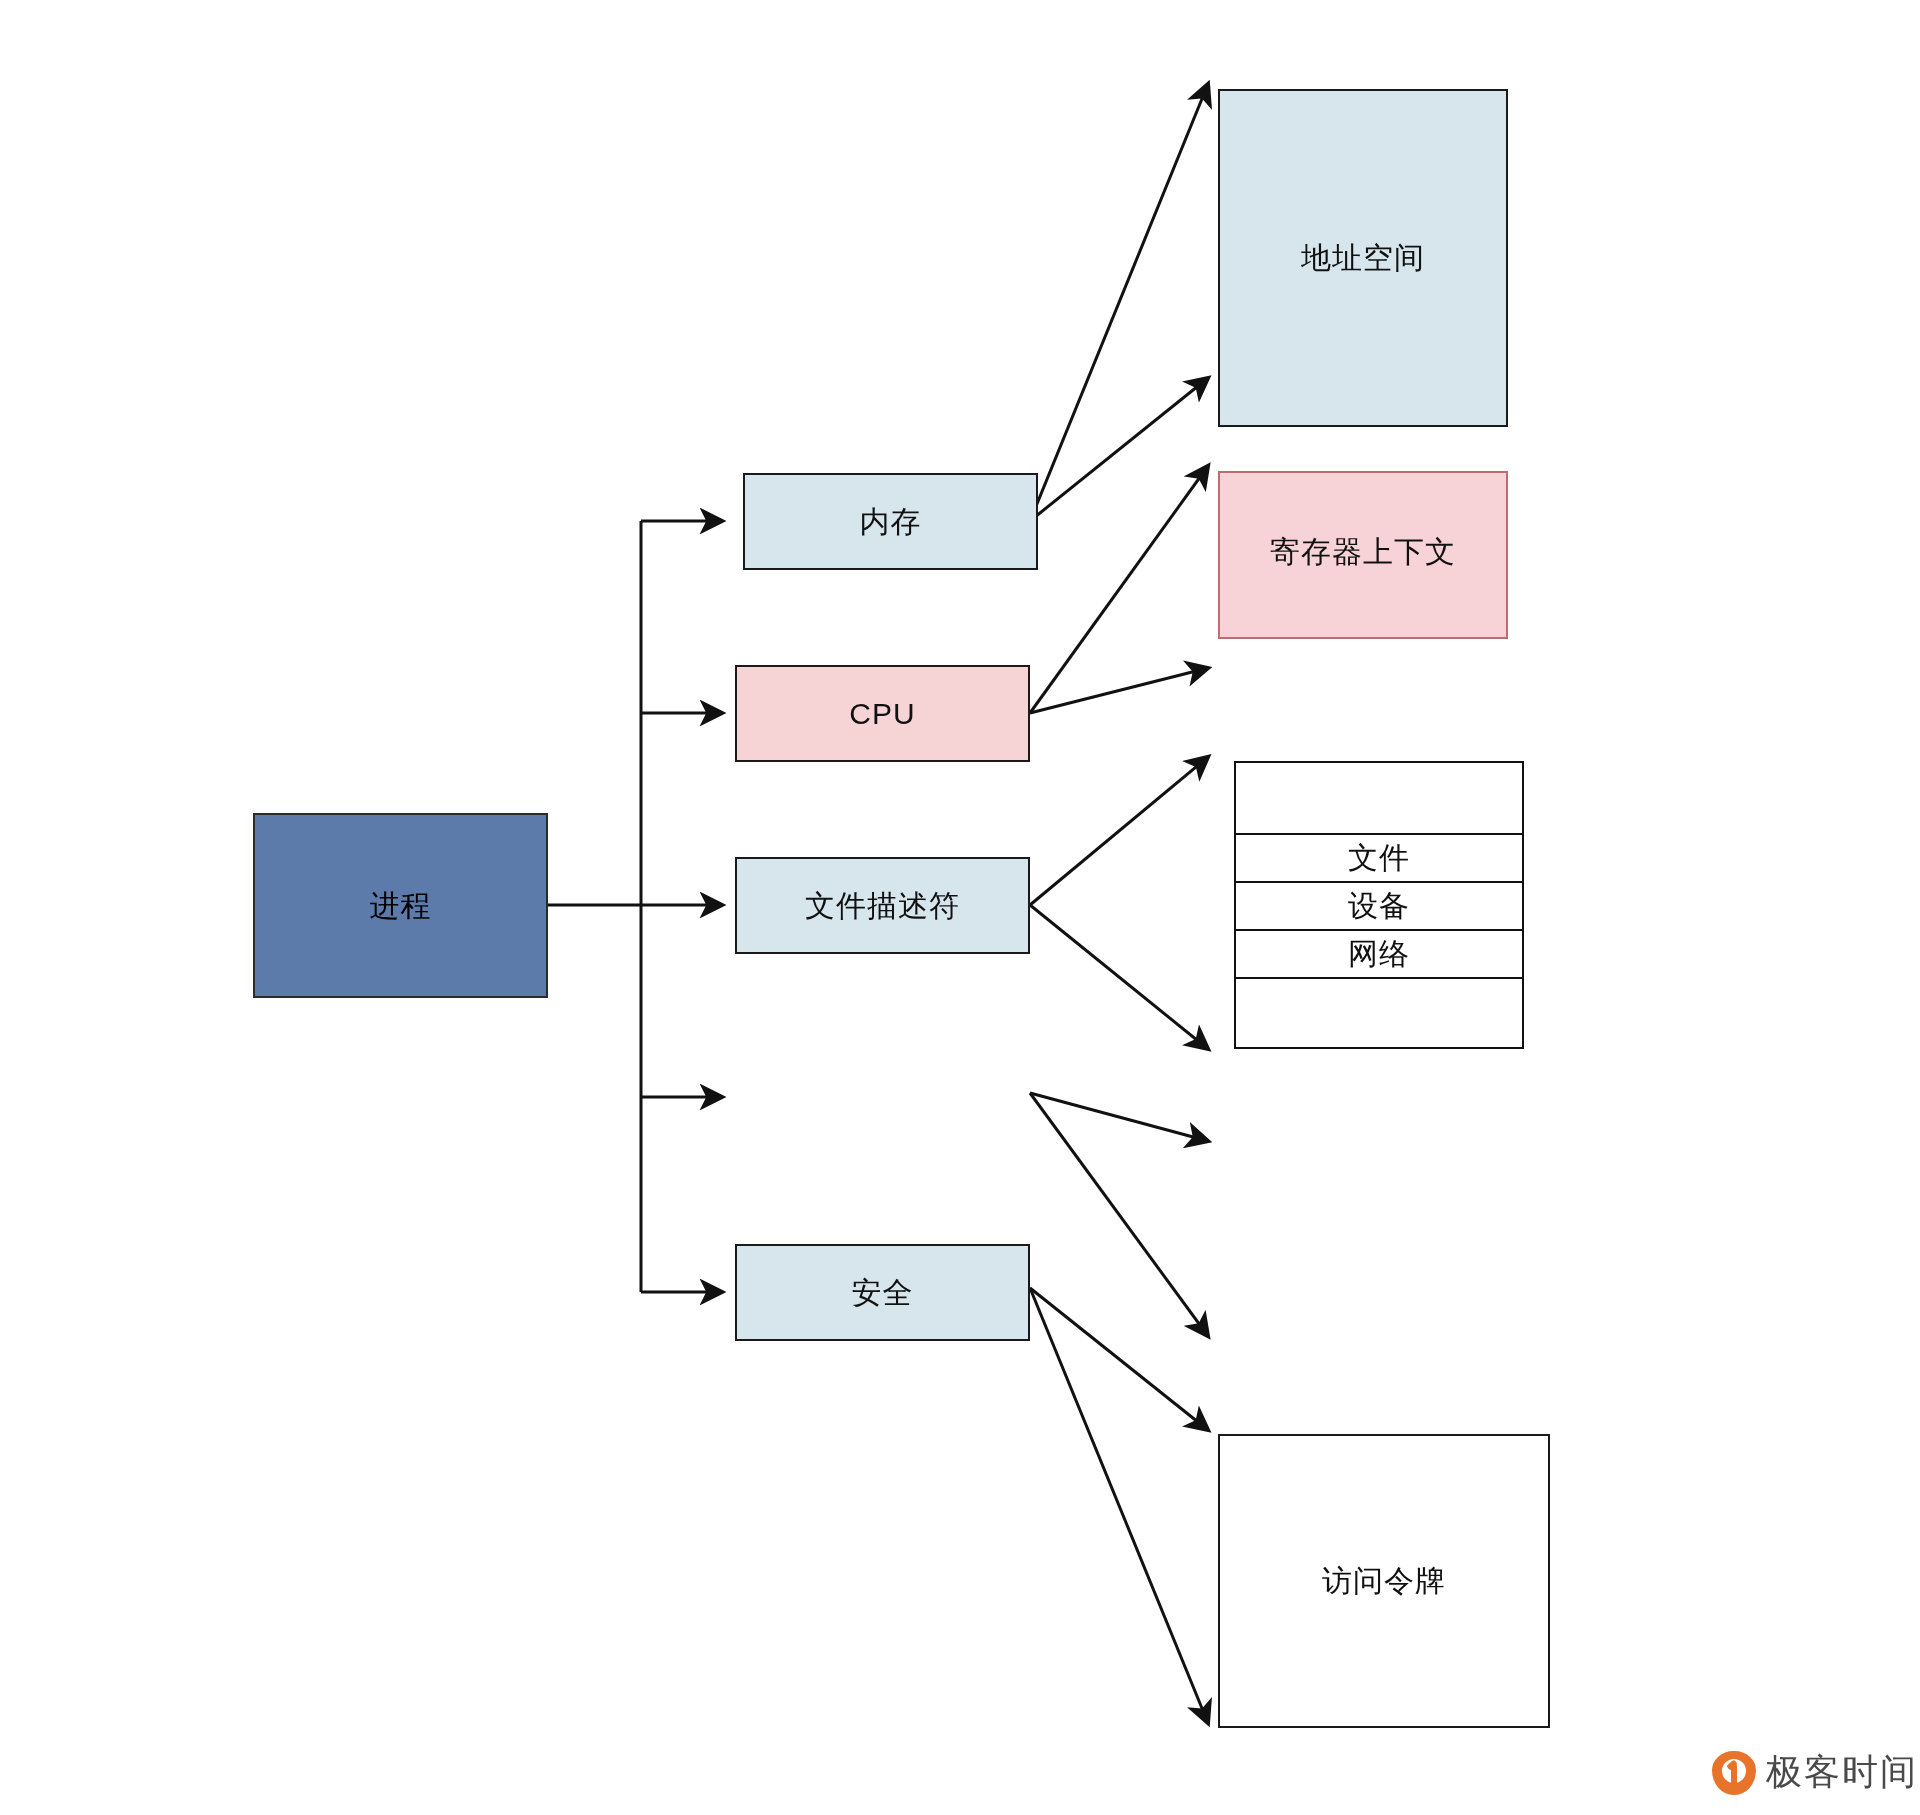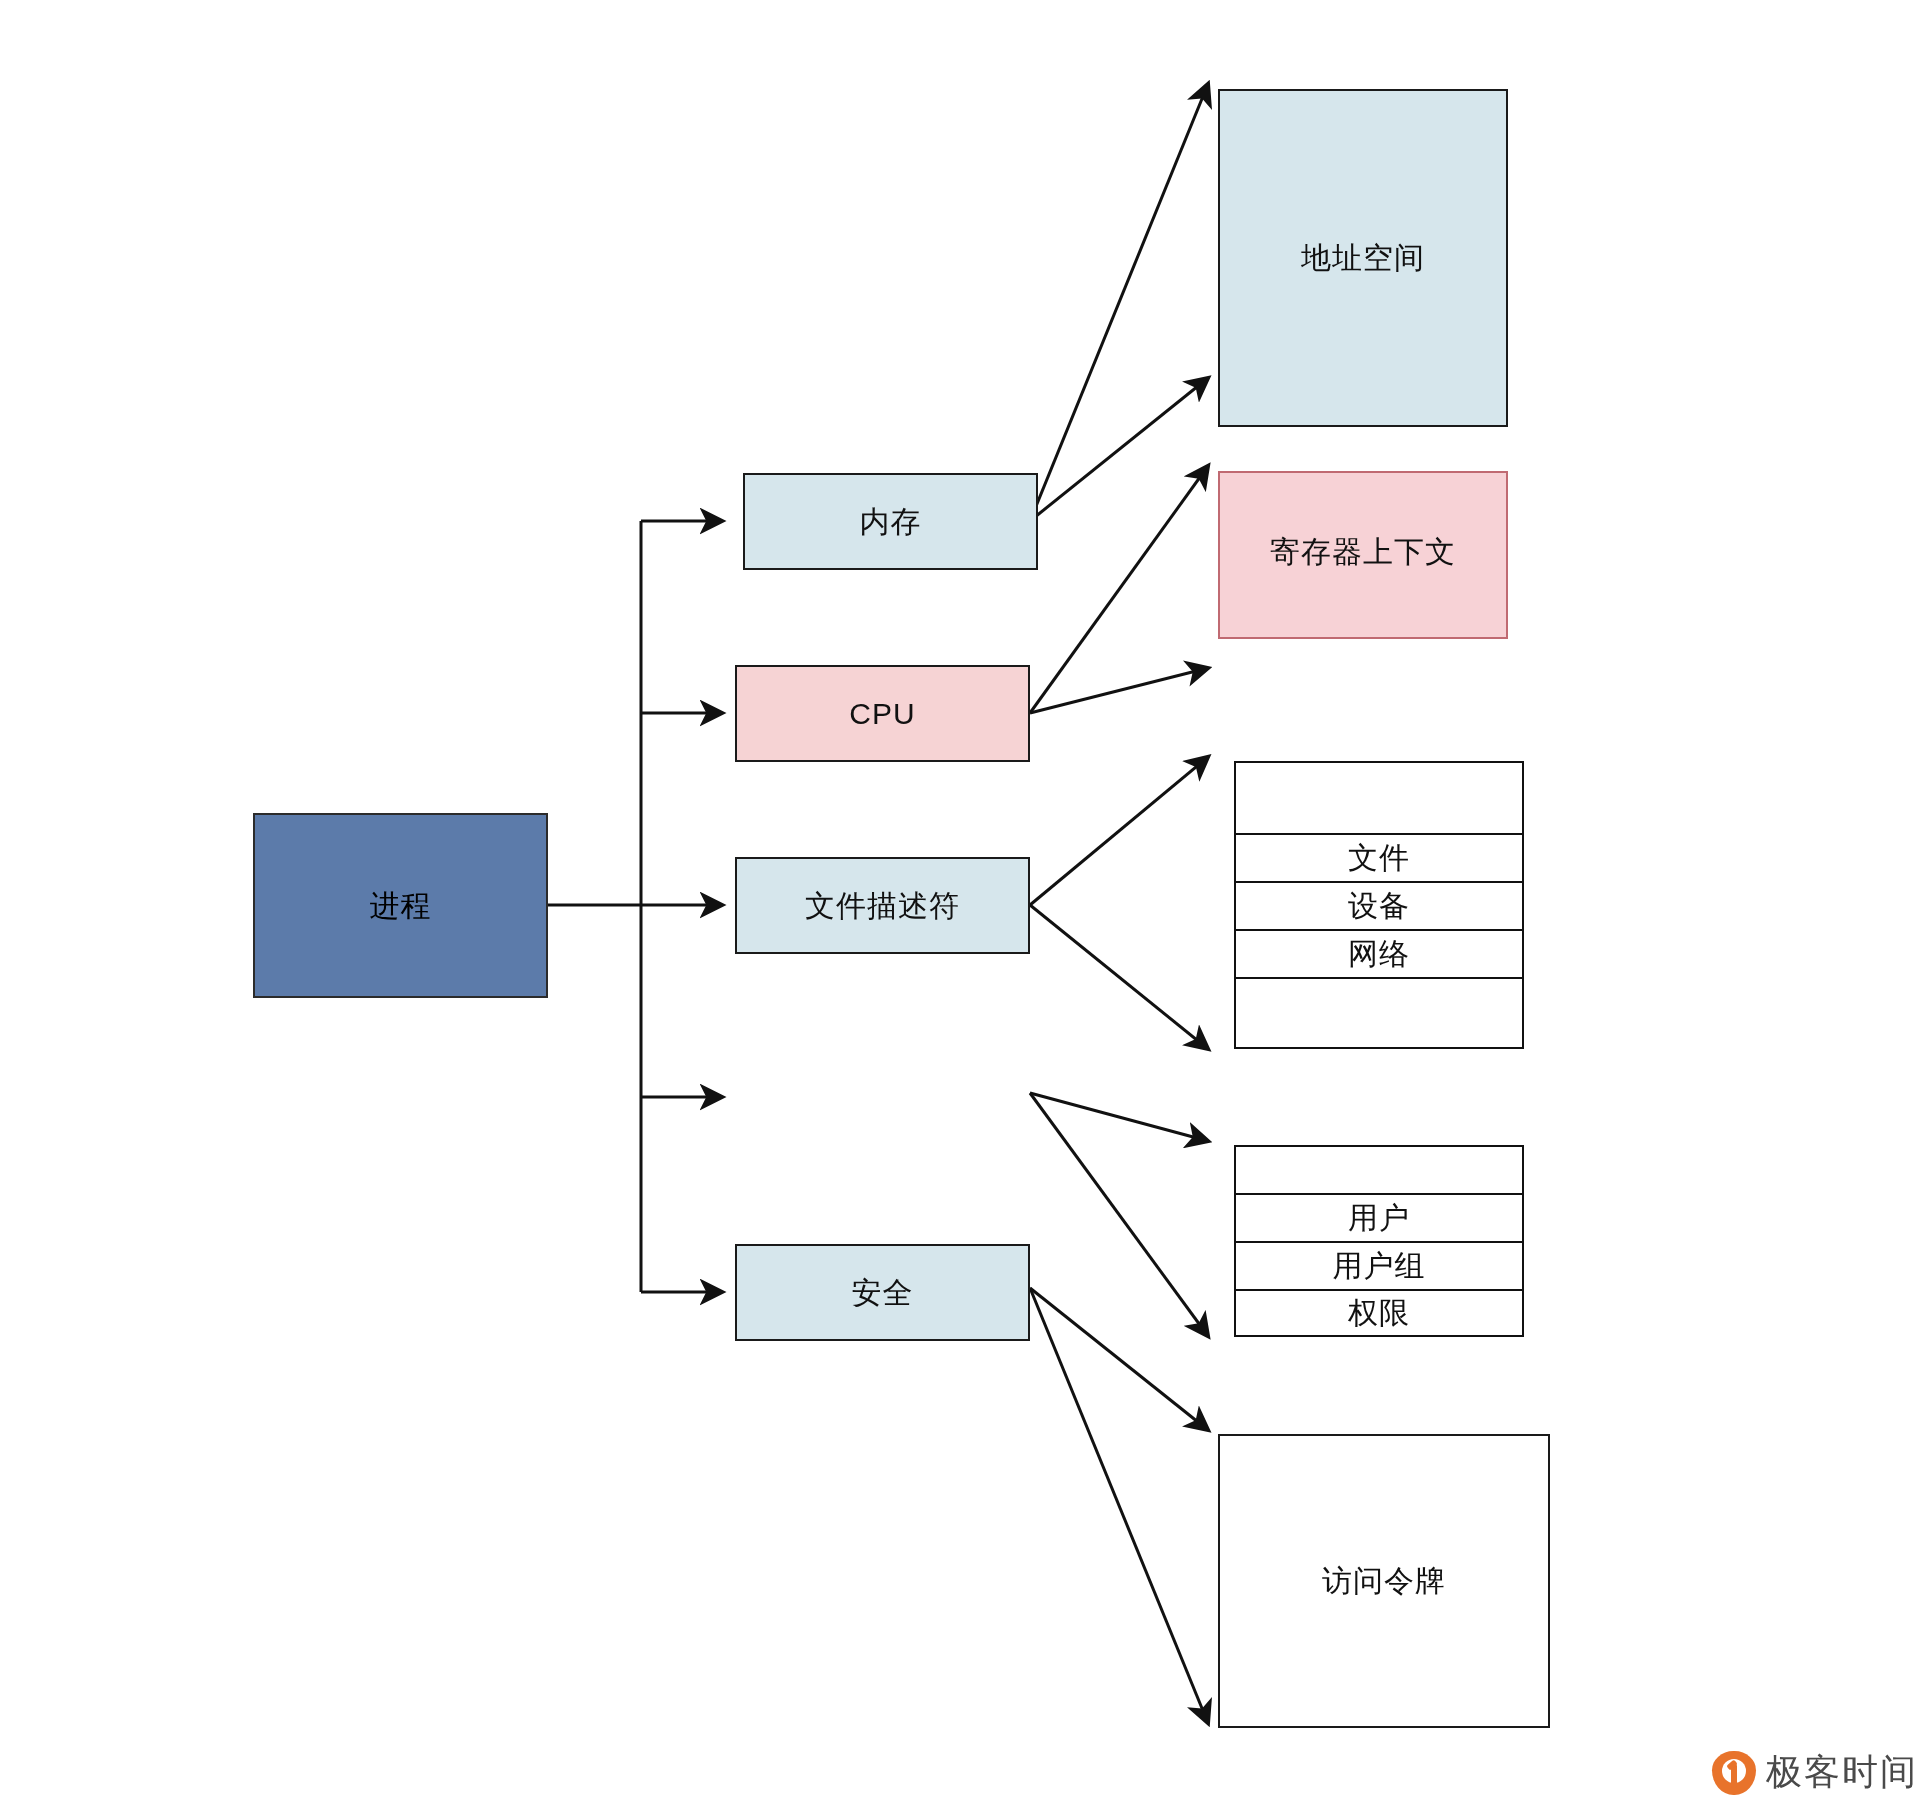--- a/index.html
+++ b/index.html
@@ -201,26 +201,20 @@
   <div class="node pink-outline" style="left:1218px; top:471px; width:290px; height:168px;font-family:Liberation Mono, monospace;">寄存器上下文</div>
 
   <div class="table-node" style="left:1218px; top:761px; width:290px; height:288px;">
     <div class="table-row" style="height:72px;"></div>
     <div class="table-row" style="height:48px;">文件</div>
     <div class="table-row" style="height:48px;">设备</div>
     <div class="table-row" style="height:48px;">网络</div>
     <div class="table-row" style="height:68px;"></div>
   </div>
 
-  <div class="table-node" style="left:1218px; top:1145px; width:290px; height:192px;">
-    <div class="table-row" style="height:48px;"></div>
-    <div class="table-row" style="height:48px;">用户</div>
-    <div class="table-row" style="height:48px;">用户组</div>
-    <div class="table-row" style="height:44px;">权限</div>
-  </div>
 
   <div class="node" style="left:1218px; top:1434px; width:332px; height:294px;">访问令牌</div>
 
   <div id="logo" style="left:1712px; top:1748px;">
     <div id="logo-mark">
       <div class="ring"></div>
       <div class="hole"></div>
       <div class="stem"></div>
       <div class="stem-top"></div>
     </div>

